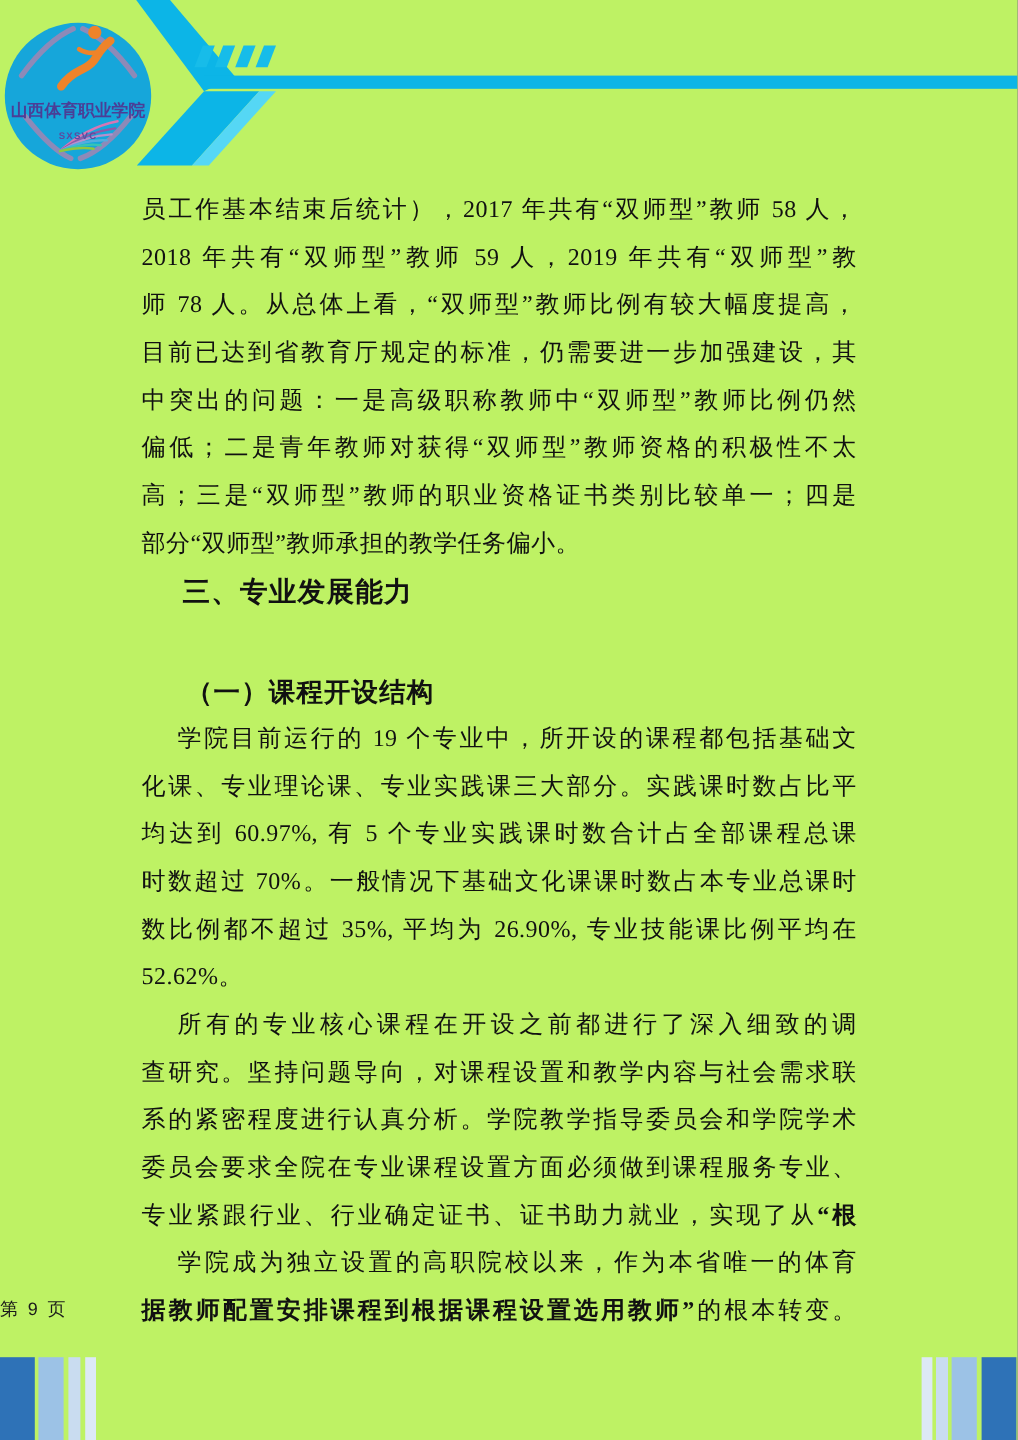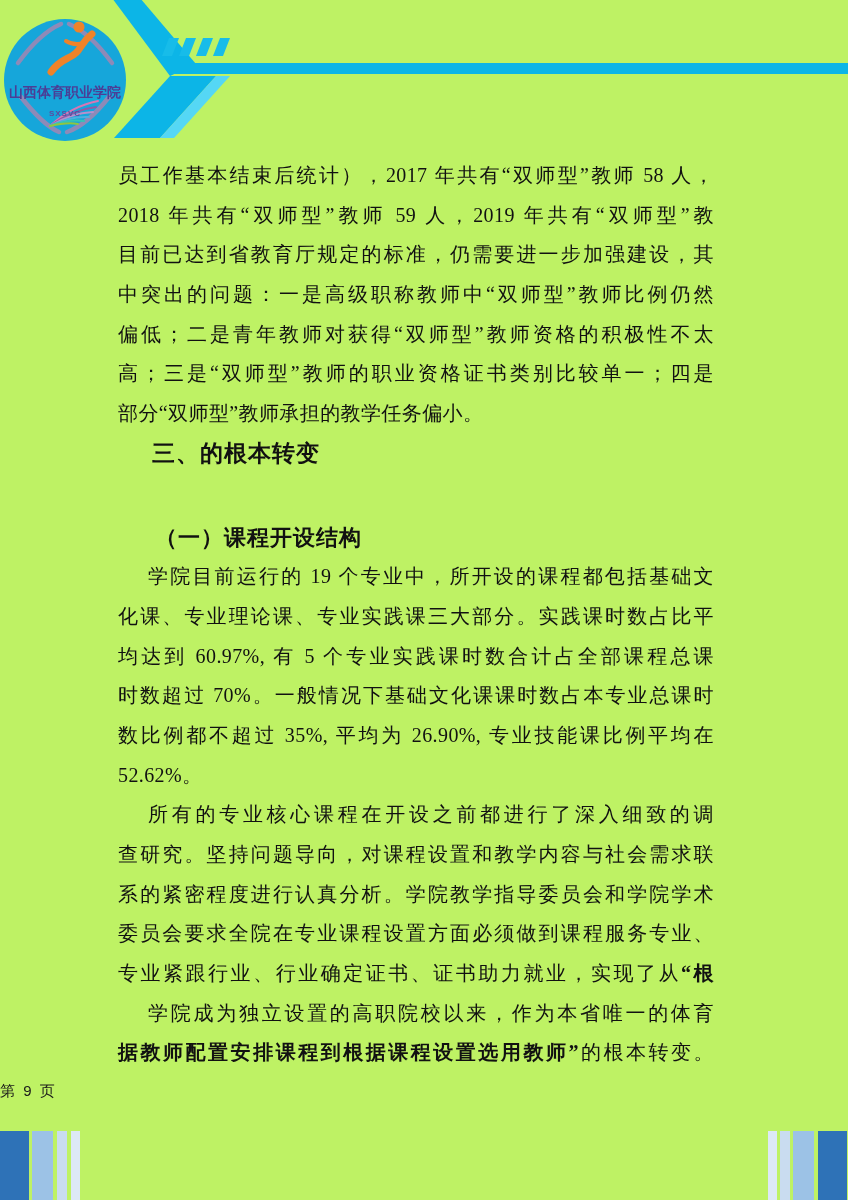--- a/index.html
+++ b/index.html
@@ -94,26 +94,27 @@
         <path d="M 50,126 Q 67,122 78,124" stroke="#90c63f"></path>
       </g>
 
       <text x="65" y="116" text-anchor="middle" font-size="8" font-weight="bold" letter-spacing="1" font-family="Liberation Sans, DejaVu Sans, sans-serif" fill="#5b4ba0">SXSVC</text>
     </g>
   </svg>
 
   <main class="doc">
       <div class="line body just"><span>员工作基本结束后统计），2017 年共有“双师型”教师 58 人，</span></div>
       <div class="line body just"><span>2018 年共有“双师型”教师 59 人，2019 年共有“双师型”教</span></div>
+      <div class="line body just"><span>师 78 人。从总体上看，“双师型”教师比例有较大幅度提高，</span></div>
       <div class="line body just"><span>目前已达到省教育厅规定的标准，仍需要进一步加强建设，其</span></div>
       <div class="line body just"><span>中突出的问题：一是高级职称教师中“双师型”教师比例仍然</span></div>
       <div class="line body just"><span>偏低；二是青年教师对获得“双师型”教师资格的积极性不太</span></div>
       <div class="line body just"><span>高；三是“双师型”教师的职业资格证书类别比较单一；四是</span></div>
       <div class="line body"><span>部分“双师型”教师承担的教学任务偏小。</span></div>
-      <div class="line h1"><b>三、的根本转变</b></div>
+      <div class="line h1"><b>三、专业发展能力</b></div>
       <div class="line h2"><b>（一）课程开设结构</b></div>
       <div class="line body indent just"><span>学院目前运行的 19 个专业中，所开设的课程都包括基础文</span></div>
       <div class="line body just"><span>化课、专业理论课、专业实践课三大部分。实践课时数占比平</span></div>
       <div class="line body just"><span>均达到 60.97%, 有 5 个专业实践课时数合计占全部课程总课</span></div>
       <div class="line body just"><span>时数超过 70%。一般情况下基础文化课课时数占本专业总课时</span></div>
       <div class="line body just"><span>数比例都不超过 35%, 平均为 26.90%, 专业技能课比例平均在</span></div>
       <div class="line body"><span>52.62%。</span></div>
       <div class="line body indent just"><span>所有的专业核心课程在开设之前都进行了深入细致的调</span></div>
       <div class="line body just"><span>查研究。坚持问题导向，对课程设置和教学内容与社会需求联</span></div>
       <div class="line body just"><span>系的紧密程度进行认真分析。学院教学指导委员会和学院学术</span></div>

